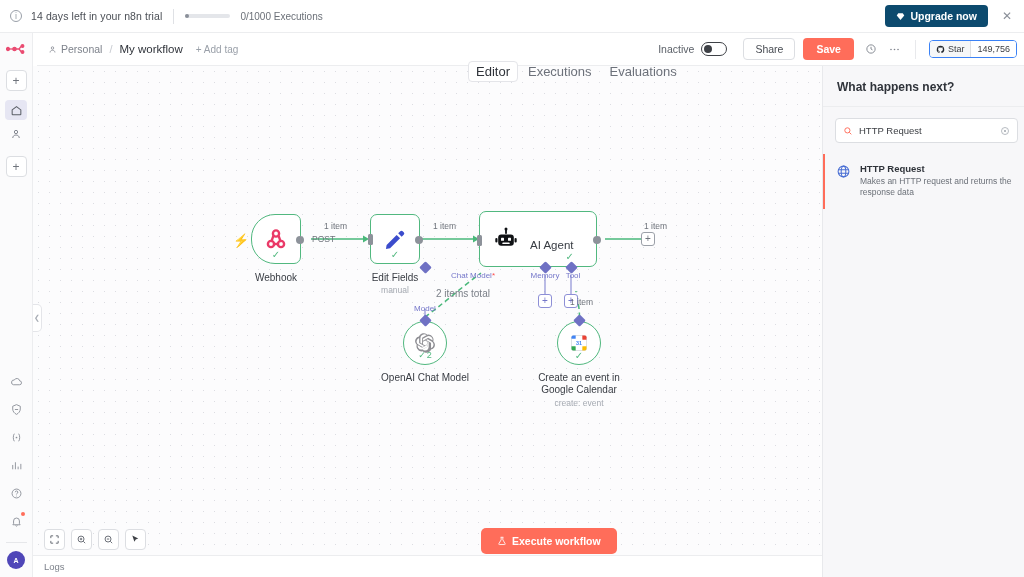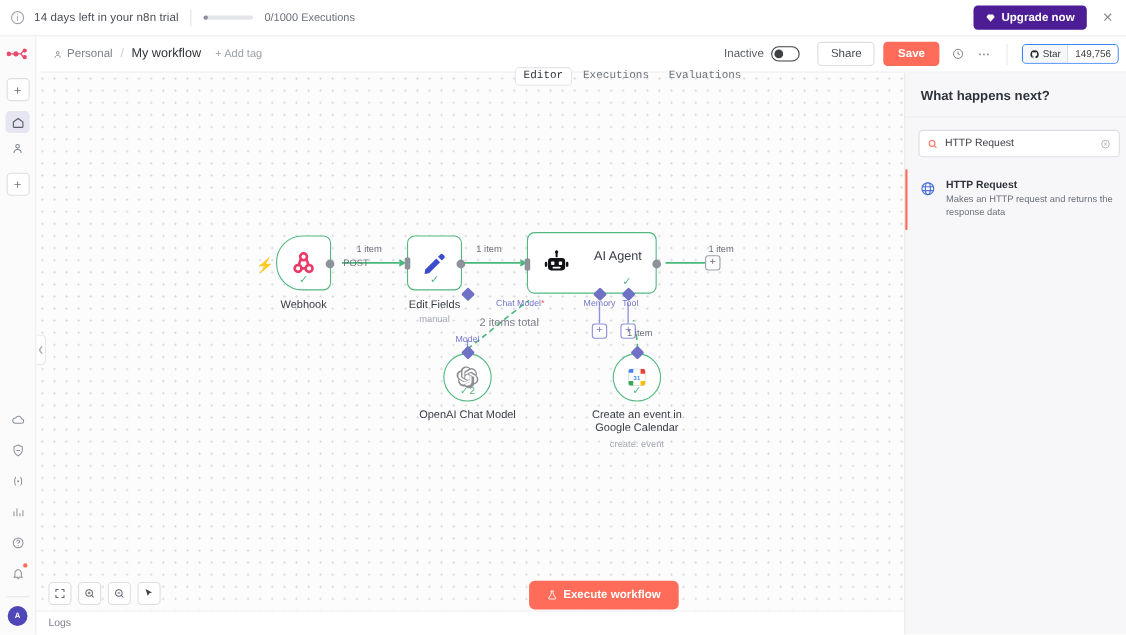--- a/index.html
+++ b/index.html
@@ -29,21 +29,21 @@
     position: relative; margin-right: 10px;
   }
   .trial-bar-fill {
     position: absolute; left: 0; top: 0; height: 4px; width: 4px;
     border-radius: 2px; background: #8a8f99;
   }
   .trial-exec { font-size: 10px; color: #6b7078; }
   .trial-spacer { flex: 1; }
   .upgrade-btn {
     display: flex; align-items: center; gap: 5px;
-    background: #4c1d95; color: #fff; border: none; border-radius: 4px;
+    background: #0c4a6e; color: #fff; border: none; border-radius: 4px;
     font-size: 10.5px; font-weight: 700; padding: 5px 11px; cursor: pointer;
     font-family: "Liberation Sans", sans-serif;
   }
   .banner-close {
     margin-left: 14px; margin-right: 2px; color: #8b9099; font-size: 12px;
     cursor: pointer; line-height: 1;
   }
 
   
   .rail {
@@ -127,23 +127,22 @@
   }
   .gh-count { padding: 0 6px; font-size: 9px; color: #3a3d42; background: #fff; line-height: 17px; }
 
   
   .tabs {
     position: absolute; left: 468px; top: 61px; z-index: 31;
     display: flex; align-items: center; gap: 2px;
     background: transparent;
   }
   .tab {
-    font-size: 10px; color: #6c717a; padding: 3px 8px; border-radius: 4px;
+    font-size: 13px; color: #6c717a; padding: 3px 8px; border-radius: 4px;
     cursor: pointer;
-    font-family: Liberation Mono, monospace;
   }
   .tab.active { background: #ffffff; color: #2f333a; border: 1px solid #e4e5e9; padding: 2px 7px; }
 
   
   .canvas {
     position: absolute; left: 33px; top: 66px; width: 789px; height: 489px;
     background-color: #fcfcfd;
     background-image: radial-gradient(#dcdde2 0.9px, transparent 0.9px);
     background-size: 11px 11px;
     overflow: hidden; z-index: 10;
@@ -472,21 +471,21 @@
         <span class="port-in" style="left:-3px; top:19px"></span>
         <span class="port" style="right:-4px; top:21px"></span>
       </div>
       <div class="node-label" style="top:58px">Edit Fields</div>
       <div class="node-sub" style="top:71px">manual</div>
     </div>
     <div class="conn-label" style="left:400px; top:155px">1 item</div>
 
     <div class="node" style="left:446px; top:145px">
       <div class="node-box node-wide">
-        <div style="display:flex; align-items:flex-start; gap:22px; width:100%; padding-left:14px">
+        <div style="display:flex; align-items:flex-end; gap:12px; width:100%; padding-left:14px">
           <svg width="24" height="24" viewBox="0 0 24 24" fill="#101215">
             <rect x="4.2" y="7.6" width="15.6" height="11.2" rx="3"></rect>
             <rect x="11.1" y="2.4" width="1.8" height="4.4"></rect>
             <circle cx="12" cy="2" r="1.5"></circle>
             <rect x="1.3" y="11" width="2.2" height="4.6" rx="1.1"></rect>
             <rect x="20.5" y="11" width="2.2" height="4.6" rx="1.1"></rect>
             <rect x="7" y="10.8" width="3" height="3" rx="0.6" fill="#fff"></rect>
             <rect x="14" y="10.8" width="3" height="3" rx="0.6" fill="#fff"></rect>
             <rect x="8.3" y="15.6" width="7.4" height="1.5" rx="0.7" fill="#fff"></rect>
           </svg>

